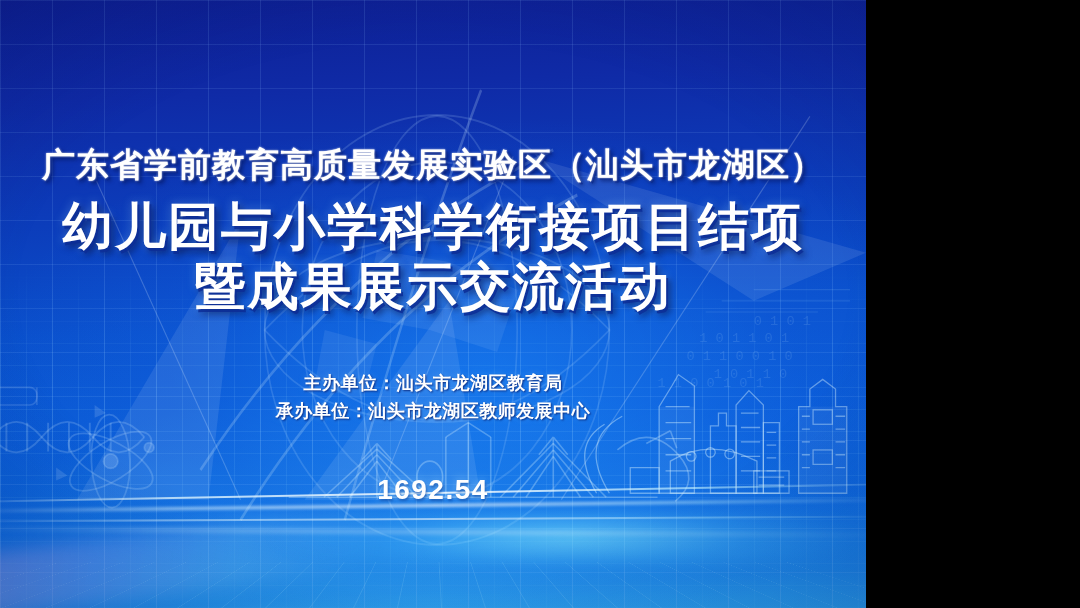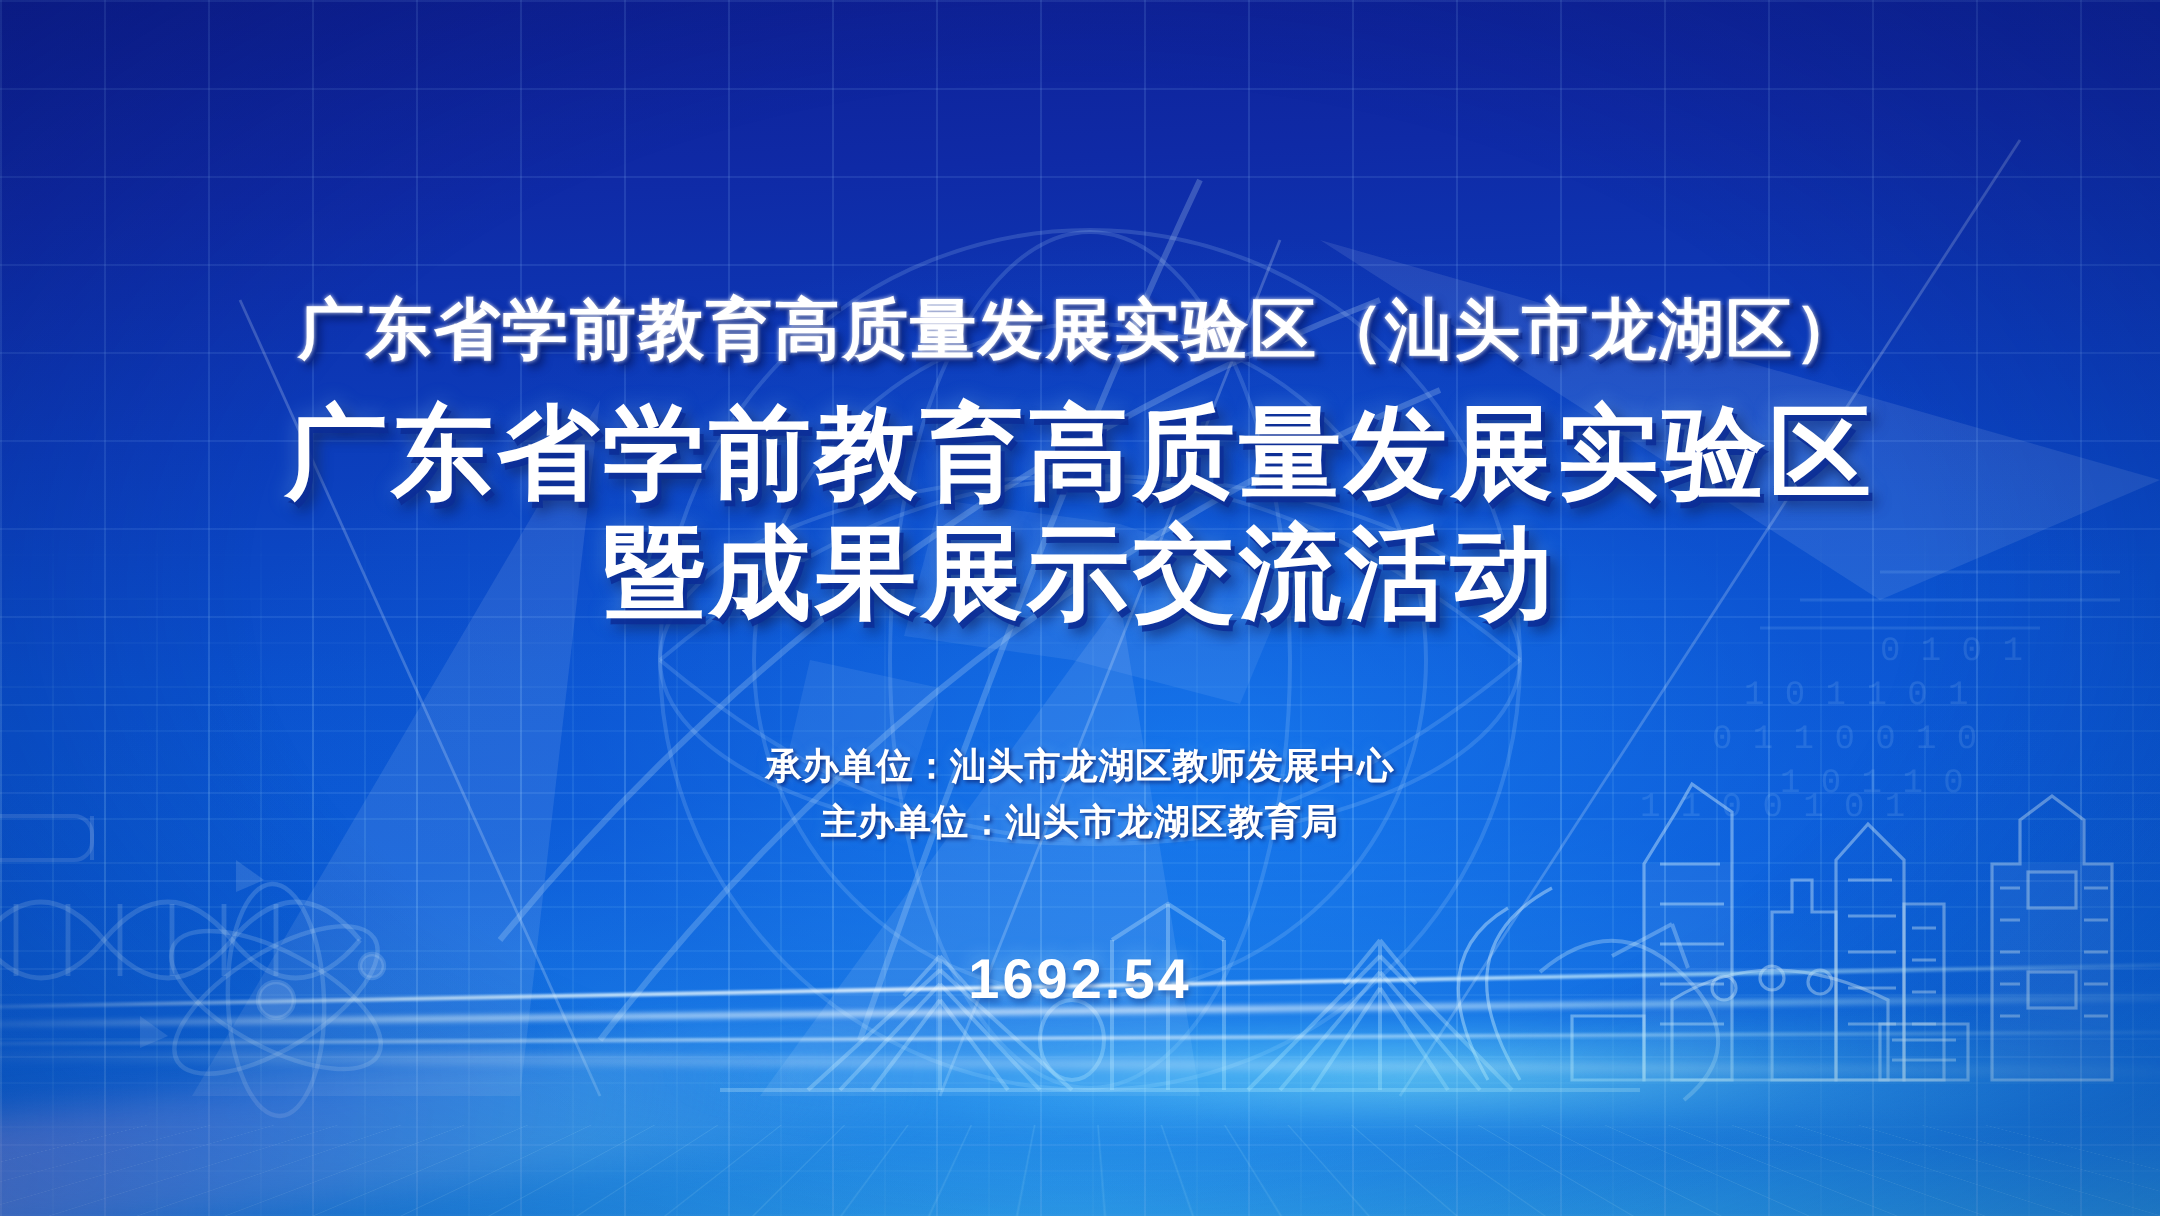--- a/index.html
+++ b/index.html
@@ -1,20 +1,20 @@
 <!DOCTYPE html>
 <html><head>
 <meta charset="utf-8">
 <style>
   html,body{margin:0;padding:0;background:#000;}
   *{box-sizing:border-box;}
 
   #poster{
     position:relative;
-    width:1080px;
+    width:866px;
     height:608px;
     overflow:hidden;
     font-family:"Liberation Sans","DejaVu Sans",sans-serif;
     background:
       radial-gradient(ellipse 700px 360px at 56% 62%, rgba(30,140,255,0.55) 0%, rgba(20,100,230,0.25) 45%, rgba(0,0,0,0) 72%),
       radial-gradient(ellipse 900px 420px at 50% 100%, rgba(70,200,255,0.45) 0%, rgba(20,110,220,0.12) 55%, rgba(0,0,0,0) 80%),
       linear-gradient(177deg, #0e1f93 0%, #0f2aa6 16%, #0c3cba 34%, #0a50cc 52%, #0a5bd6 68%, #0d69de 82%, #1a86e8 94%, #2ba6f0 100%);
   }
 
   
@@ -270,25 +270,25 @@
     <div class="streak s2"></div>
     <div class="streak s3"></div>
     <div class="streak s4"></div>
   </div>
 
   <div class="vignette"></div>
 
   <div class="content">
     <div class="line-prefix">广东省学前教育高质量发展实验区（汕头市龙湖区）</div>
 
-    <div class="title-main">广东省学前教育高质量发展实验区</div>
+    <div class="title-main">幼儿园与小学科学衔接项目结项</div>
 
     <div class="title-main second">暨成果展示交流活动</div>
 
     <div class="orgs">
+      <div>主办单位：汕头市龙湖区教育局</div>
       <div>承办单位：汕头市龙湖区教师发展中心</div>
-      <div>主办单位：汕头市龙湖区教育局</div>
     </div>
 
     <div class="date">1692.54</div>
   </div>
 
 </div>
 
 </body></html>

